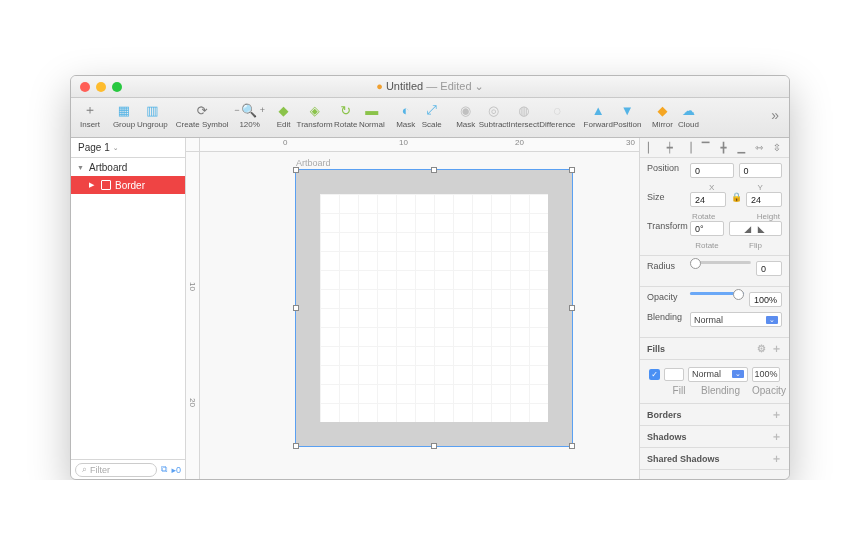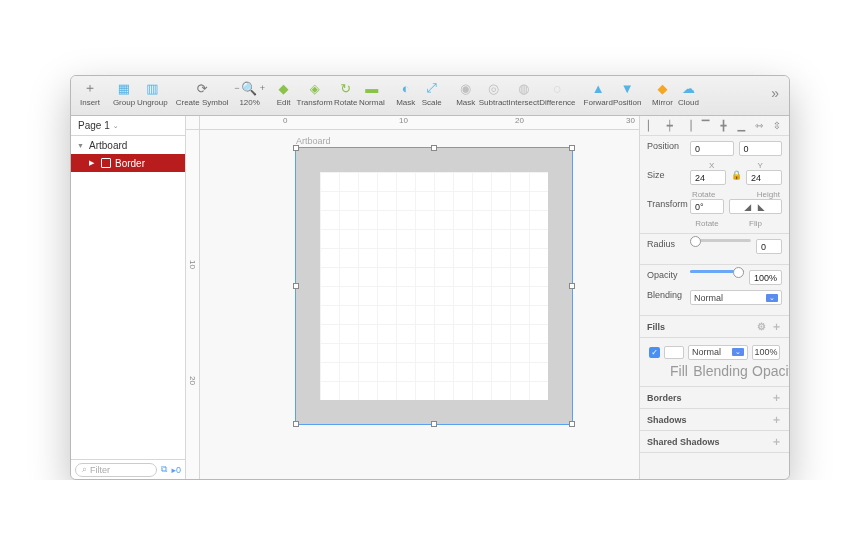--- a/index.html
+++ b/index.html
@@ -20,21 +20,21 @@
 .tsep{width:8px}
 .tgrow{flex:1}
 .more{font-size:14px;color:#888;padding:6px 4px 0}
 .main{flex:1;display:flex;overflow:hidden}
 .left{width:115px;background:#fff;border-right:1px solid #d7d7d7;display:flex;flex-direction:column}
 .pagebar{height:20px;border-bottom:1px solid #d7d7d7;display:flex;align-items:center;padding:0 7px;font-size:10px;color:#333}
 .pagebar .chev{font-size:7px;color:#888;margin-left:3px}
 .layers{flex:1;font-size:10px}
 .lrow{height:18px;display:flex;align-items:center;padding-left:6px;gap:4px;color:#333}
 .lrow.art{background:#fff}
-.lrow.sel{background:#b91c1c;color:#fff}
+.lrow.sel{background:#ef4444;color:#fff}
 .tri{font-size:7px;width:8px;color:#888}
 .sel .tri{color:#fff}
 .lshape{width:10px;height:10px;border:1px solid currentColor;border-radius:1px}
 .lfoot{height:20px;border-top:1px solid #d7d7d7;display:flex;align-items:center;padding:0 4px;gap:4px}
 .sch{flex:1;height:14px;border:1px solid #ccc;border-radius:8px;padding:0 6px;font-size:9px;color:#aaa;display:flex;align-items:center;gap:3px}
 .lfoot .tag{font-size:9px;color:#5aa0f2}
 .canvaswrap{flex:1;display:flex;flex-direction:column}
 .rulerh{height:14px;background:#fafafa;border-bottom:1px solid #d7d7d7;position:relative;font-size:8px;color:#888;display:flex}
 .rcorner{width:14px;height:14px;border-right:1px solid #d7d7d7}
 .rtick{position:absolute;top:0}
@@ -72,31 +72,44 @@
 .sec .gear{color:#bbb;font-size:10px}
 .styleSel{height:22px;margin:0;padding:0 7px;display:flex;align-items:center;border-bottom:1px solid #dcdcdc;font-style:italic;color:#888;background:#fff}
 .styleSel .grow{flex:1}
 .dd{font-size:8px;color:#888}
 .fillrow{display:flex;align-items:center;gap:4px;height:22px;padding:0 2px}
 .chk{width:11px;height:11px;background:#4a90f4;border-radius:2px;color:#fff;display:flex;align-items:center;justify-content:center;font-size:8px}
 .swatch{width:20px;height:13px;border:1px solid #ccc;border-radius:2px;background:#fff}
 .ddl{flex:1;height:15px;background:#fff;border:1px solid #ccc;border-radius:2px;display:flex;align-items:center;padding:0 3px;font-size:9px}
 .ddl .ddx{width:12px;background:#5b8def;color:#fff;text-align:center;border-radius:1px;font-size:7px;margin-left:auto}
 .opv{width:28px;height:15px;background:#fff;border:1px solid #ccc;border-radius:2px;display:flex;align-items:center;justify-content:center;font-size:9px}
-.flbl{display:flex;gap:4px;padding:0 2px 4px;font-size:14px;color:#999}
+.flbl{display:flex;gap:4px;padding:0 2px 4px;font-size:10px;color:#999}
 .flbl>div:nth-child(1){width:16px}
 .flbl>div:nth-child(2){width:20px;text-align:center}
 .flbl>div:nth-child(3){flex:1;text-align:center}
 .flbl>div:nth-child(4){width:28px;text-align:center}
 </style>
 </head>
 <body>
 
 <div class="window">
 
+  <div class="titlebar">
+    <div class="tl">
+      <div class="dot red"></div>
+      <div class="dot yel"></div>
+      <div class="dot grn"></div>
+    </div>
+    <div class="center">
+      <span class="dirty">●</span>
+      <span>Untitled</span>
+      <span class="edited">— Edited</span>
+      <span class="edited">⌄</span>
+    </div>
+  </div>
 
   <div class="toolbar">
     <div class="tbtn">
         <div class="tico">＋</div>
         <span>Insert</span>
       </div>
     <div class="tsep"></div>
     <div class="tbtn">
         <div class="tico" style="color:#55b4e6">▦</div>
         <span>Group</span>

